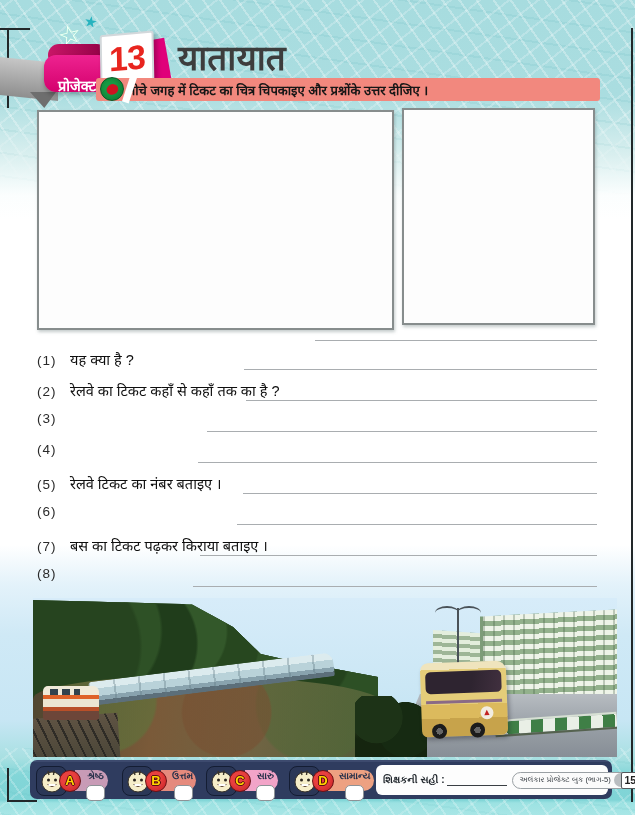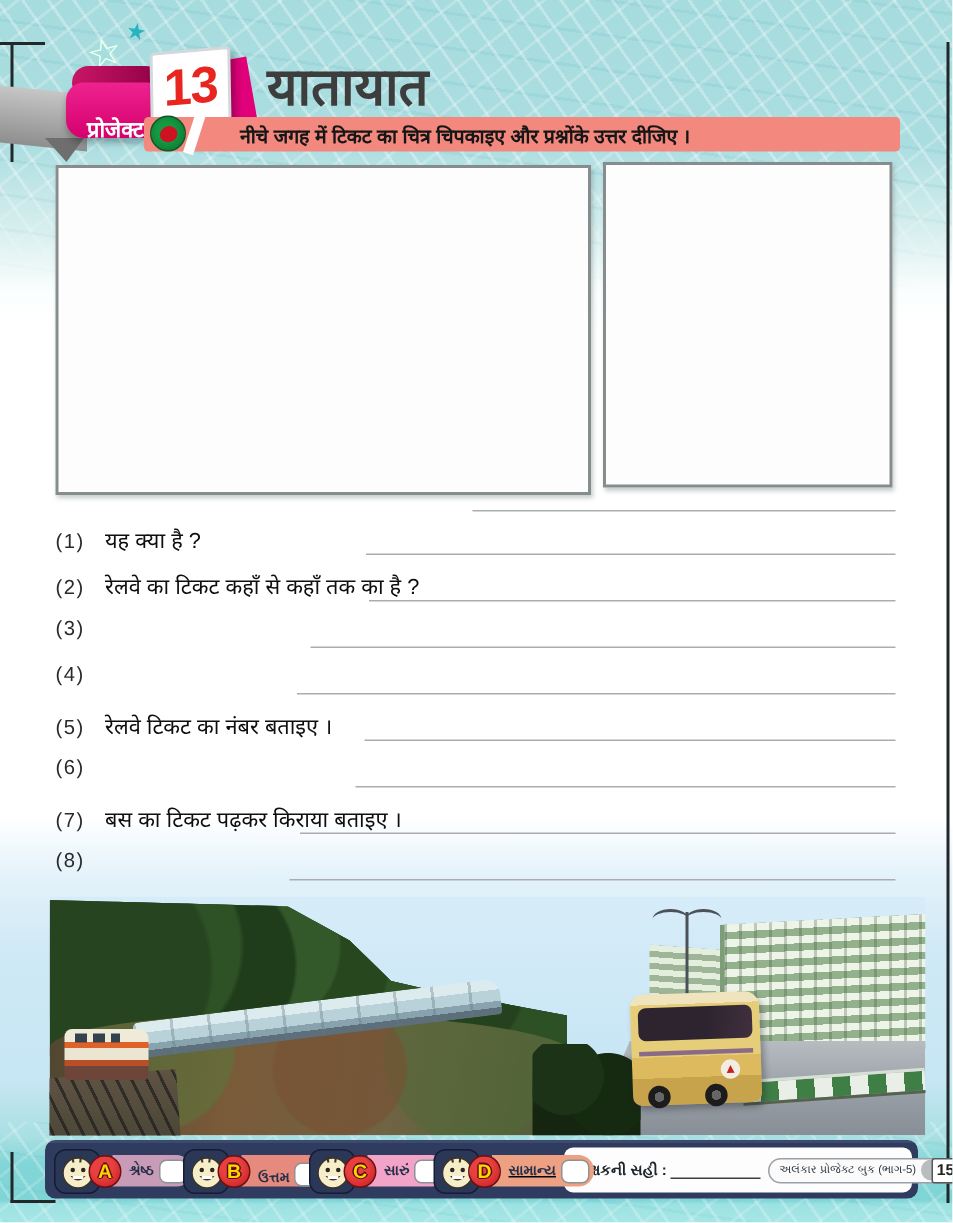--- a/index.html
+++ b/index.html
@@ -59,21 +59,21 @@
   
   .instr { position:absolute; left:96px; top:78px; width:504px; height:23px;
     background:#f2887e; border-radius:3px; display:flex; align-items:center; }
   .instr-icon { position:absolute; left:4px; top:-1px; width:24px; height:24px; border-radius:50%;
     background:radial-gradient(circle at 45% 45%, #159a43 0 35%, #0c6e2e 100%);
     border:1px solid #0a5a26; }
   .instr-icon::after { content:""; position:absolute; left:6px; top:6px; width:11px; height:11px;
     background:#cf1222; border-radius:55% 45% 60% 40%; transform:rotate(25deg); }
   .instr-slash { position:absolute; left:30px; top:-2px; width:7px; height:27px;
     background:#ffffff; transform:rotate(18deg); }
-  .instr-text { margin-left:64px; font-size:13px; font-weight:bold; color:#161616; }
+  .instr-text { margin-left:32px; font-size:13px; font-weight:bold; color:#161616; }
 
   
   .paste-box { position:absolute; background:#fdfdfd; border:2px solid #878d8d;
     box-shadow:1px 2px 3px rgba(90,110,110,.35); }
   .paste-box.left  { left:37px; top:110px; width:357px; height:220px; }
   .paste-box.right { left:402px; top:108px; width:193px; height:217px; }
 
   
   .q-row { position:absolute; left:37px; display:flex; align-items:baseline; white-space:nowrap;
     color:#0e0e0e; }
@@ -162,21 +162,21 @@
     background:linear-gradient(180deg,#3d4a6e 0 2px,#2f3c5f 2px 100%); border-radius:7px; }
   .chip { position:absolute; top:765px; height:31px; display:flex; align-items:center; }
   .chip-face { width:31px; height:30px; background:#2b3757; border:1px solid #141d33;
     border-radius:8px; display:flex; align-items:center; justify-content:center; flex:none; z-index:2; }
   .chip-letter { width:22px; height:22px; border-radius:50%; flex:none;
     background:radial-gradient(circle at 40% 35%,#e8403f 0 40%,#c21c22 100%); border:1.5px solid #6d1014;
     margin-left:-8px; z-index:3; display:flex; align-items:center; justify-content:center;
     color:#ffd400; font-weight:800; font-size:13px;
     text-shadow:-1px 0 #5a0d10,1px 0 #5a0d10,0 -1px #5a0d10,0 1px #5a0d10; }
   .chip-pill { height:21px; margin-left:-6px; padding:0 3px 0 11px; border-radius:0 11px 11px 0;
-    display:flex; align-items:center; gap:3px; z-index:1; }
+    display:flex; align-items:center; gap:3px; z-index:1;flex-direction:column; }
   .chip-label { font-size:9.5px; font-weight:bold; color:#243; color:#26304a; white-space:nowrap; }
   .chip-box { width:19px; height:16px; background:#fff; border:1.5px solid #8d9296; border-radius:5px; flex:none; }
 
   .sig-box { position:absolute; left:376px; top:765px; width:232px; height:30px; background:#fdfdfd;
     border-radius:6px; display:flex; align-items:center; padding:0 4px 0 7px; }
   .sig-label { font-size:10px; font-weight:bold; color:#20262c; white-space:nowrap; }
   .sig-line { width:60px; border-bottom:1.6px solid #3a3f44; height:12px; margin-left:2px; flex:none; }
   .book-pill { margin-left:5px; border:1px solid #9aa0a4; border-radius:10px; height:17px;
     display:flex; align-items:center; padding:0 2px 0 7px; gap:0; background:#fbfbfb; }
   .book-ref { font-size:7.6px; color:#30363c; white-space:nowrap; }
@@ -359,21 +359,21 @@
       <svg class="smiley" width="24" height="24" viewBox="0 0 24 24">
         <circle cx="12" cy="13" r="10" fill="#f6eec9" stroke="#3a342a" stroke-width="1"></circle>
         <path d="M8 2 L9 6 M14 1.5 L13.5 6" stroke="#3a342a" stroke-width="1.4" fill="none"></path>
         <circle cx="8.5" cy="11" r="1.5" fill="#2c2620"></circle>
           <circle cx="15.5" cy="11" r="1.5" fill="#2c2620"></circle>
         <path d="M7 15 Q12 21 17 15 Z" fill="#4a2e22"></path>
           <rect x="8.4" y="15" width="7.2" height="2" fill="#fff"></rect>
       </svg>
     </div>
     <div class="chip-letter">D</div>
-    <div class="chip-pill" style="background: rgb(237, 161, 130); text-decoration: underline;">
+    <div class="chip-pill" style="background: rgb(237, 161, 130);">
       <span class="chip-label">સામાન્ય</span>
       <span class="chip-box"></span>
     </div>
   </div>
 
   <div class="sig-box">
     <span class="sig-label">શિક્ષકની સહી :</span>
     <span class="sig-line"></span>
     <span class="book-pill">
       <span class="book-ref">અલંકાર પ્રોજેક્ટ બુક (ભાગ-5)</span>

